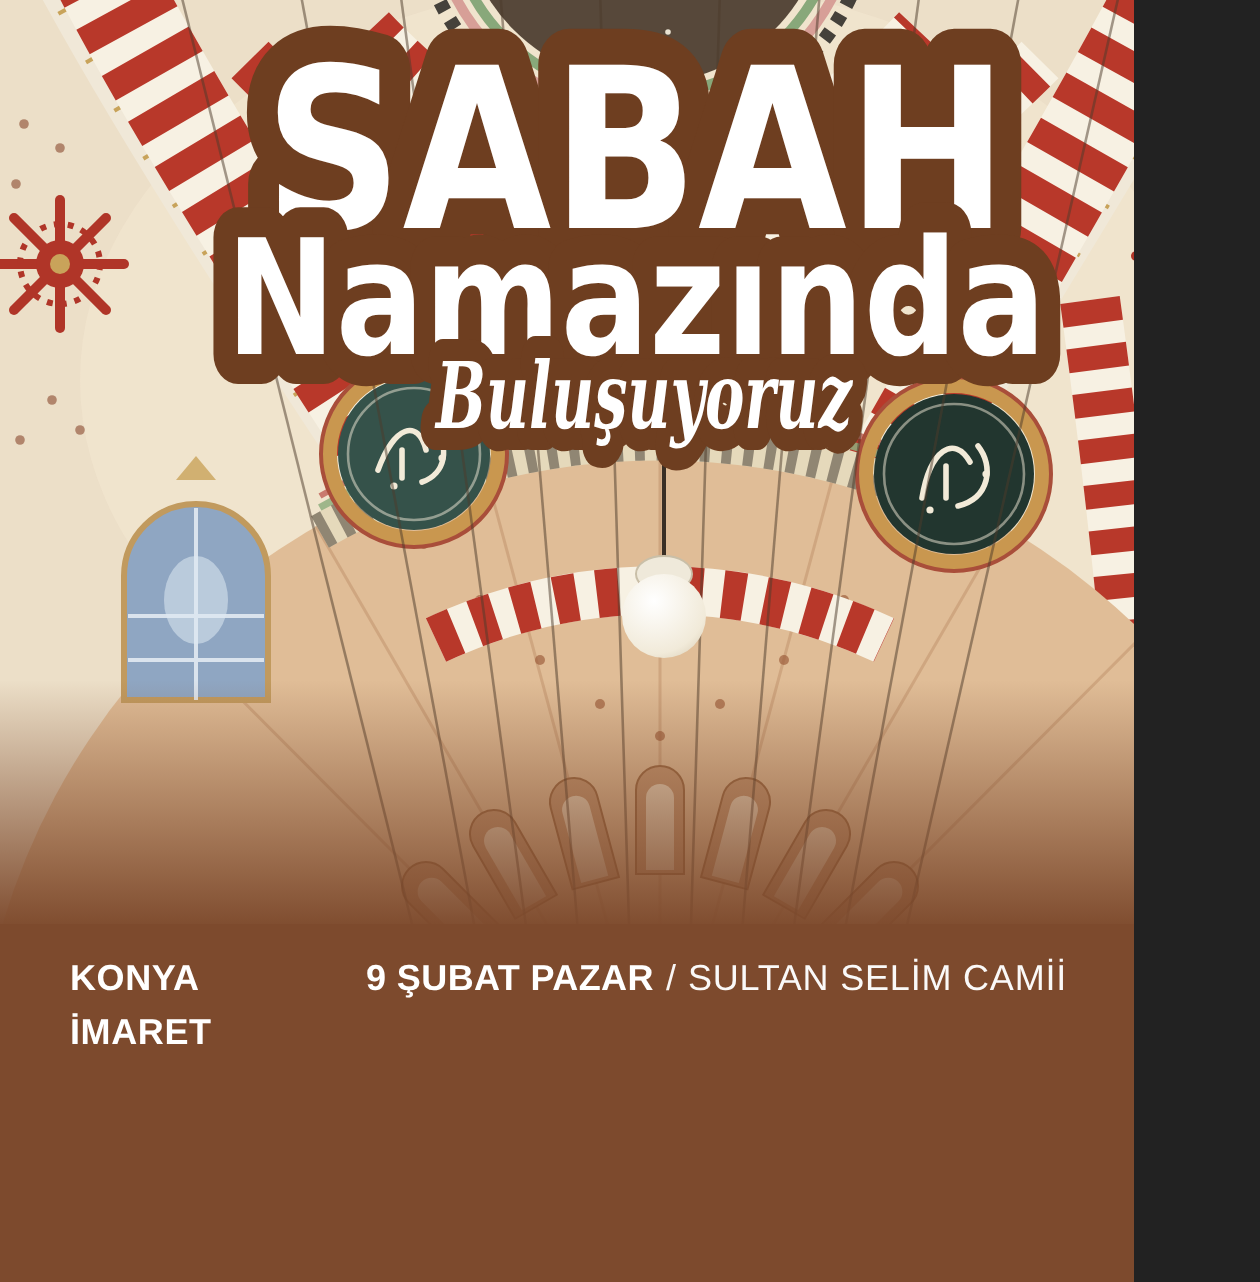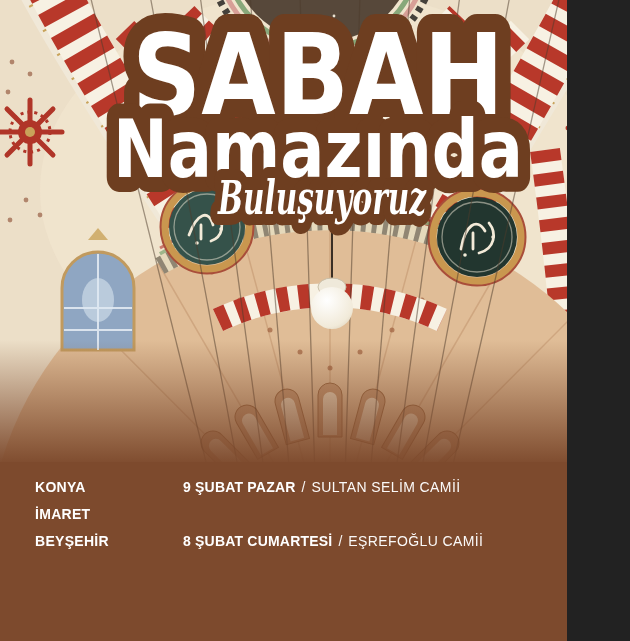--- a/index.html
+++ b/index.html
@@ -16,21 +16,21 @@
       fill:#ffffff; stroke:#6e3e20; stroke-width:30px; paint-order:stroke;
       stroke-linejoin:round; stroke-linecap:round;}
   .t3{font-family:"DejaVu Serif",serif; font-weight:bold; font-style:italic; font-size:46px;
       fill:#ffffff; stroke:#6e3e20; stroke-width:22px; paint-order:stroke;
       stroke-linejoin:round; stroke-linecap:round;}
   .panel{
     position:absolute; left:0; top:462px; width:630px; height:179px;
     background:#7d4a2d; color:#ffffff;
     padding:17px 0 0 35px; box-sizing:border-box;
   }
-  .row{display:flex; align-items:baseline; height:27px; font-size:14px; white-space:nowrap;}
+  .row{display:flex; align-items:baseline; height:27px; font-size:18px; white-space:nowrap;}
   .city{width:148px; font-weight:700; letter-spacing:.3px; flex:0 0 auto;}
   .info{flex:1;}
   .date{font-weight:700; letter-spacing:.2px;}
   .sep{font-weight:400; margin:0 6px; opacity:.95;}
   .mosque{font-weight:400; letter-spacing:.4px; opacity:.97;}
 </style>
 </head>
 <body>
 
 <div class="poster">
@@ -254,22 +254,18 @@
       <span class="city">KONYA</span>
       <span class="info"><span class="date">9 ŞUBAT PAZAR</span><span class="sep">/</span><span class="mosque">SULTAN SELİM CAMİİ</span></span>
     </div>
 
 
     <div class="row">
       <span class="city">İMARET</span>
     </div>
 
 
-    <div class="row">
-      <span class="city">BEYŞEHİR</span>
-      <span class="info"><span class="date">8 ŞUBAT CUMARTESİ</span><span class="sep">/</span><span class="mosque">EŞREFOĞLU CAMİİ</span></span>
-    </div>
 
     <div class="row">
     </div>
 
   </div>
 </div>
 
 </body></html>

